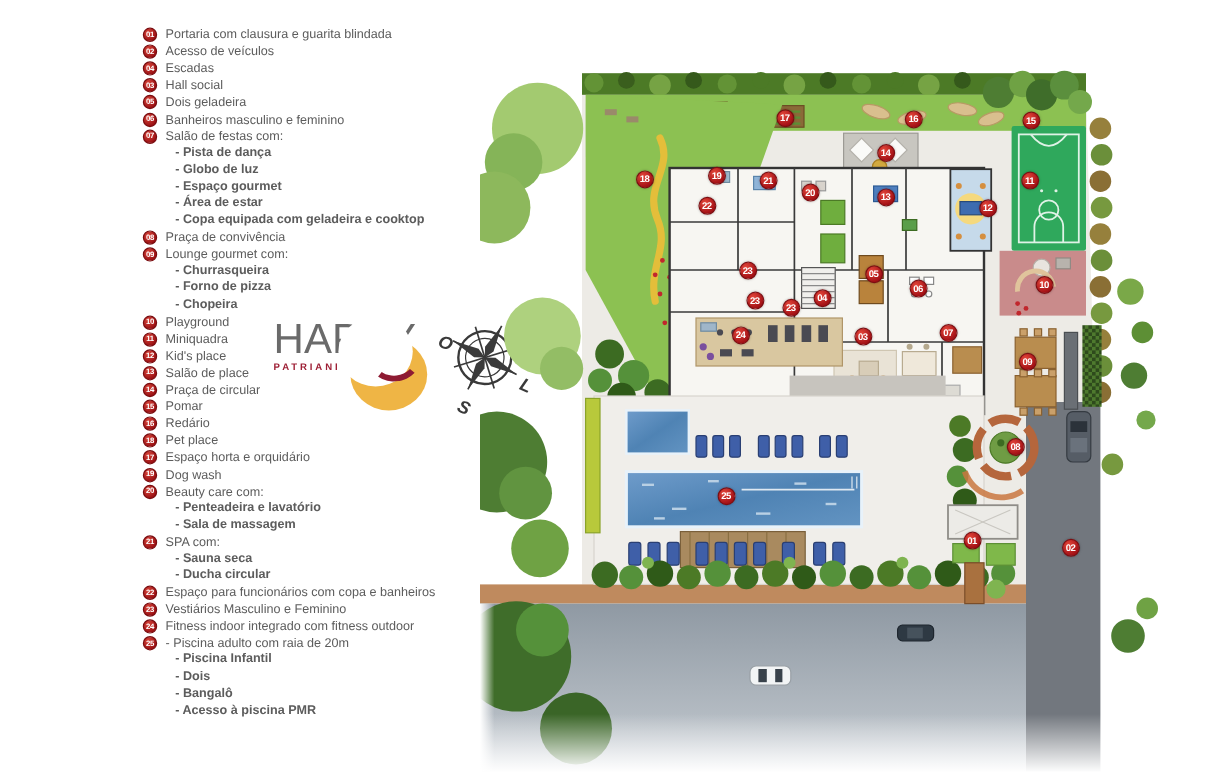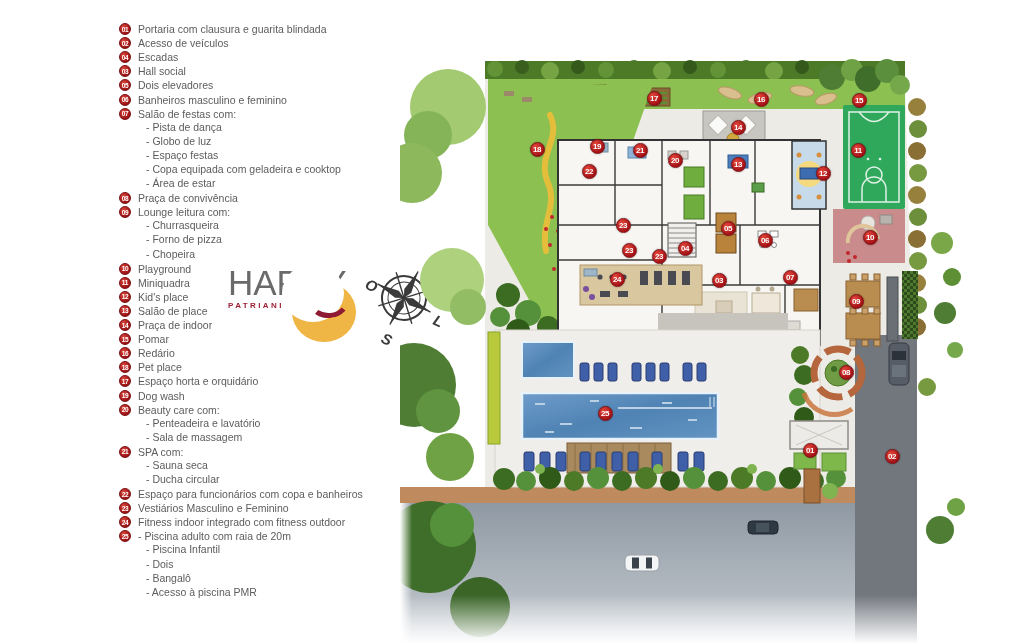--- a/index.html
+++ b/index.html
@@ -5,21 +5,21 @@
 <style>
   html,body{margin:0;padding:0;}
   body{
     width:1024px;height:644px;position:relative;overflow:hidden;
     background:#ffffff;font-family:"Liberation Sans", sans-serif;
     -webkit-font-smoothing:antialiased;
   }
   
   .legend{position:absolute;left:119px;top:21px;width:300px;}
   .legend-item{display:flex;align-items:flex-end;height:14.1px;color:#5c5c5c;font-size:10.5px;white-space:nowrap;}
-  .legend-sub{height:14.1px;line-height:14.1px;padding-left:27px;color:#5c5c5c;font-size:10.5px;white-space:nowrap;}
+  .legend-sub{height:14.1px;line-height:14.1px;padding-left:27px;color:#5c5c5c;font-size:10.5px;white-space:nowrap;font-weight:bold;}
   .badge{
     flex:none;width:12px;height:12px;margin-right:7px;border-radius:50%;
     background:radial-gradient(circle at 35% 30%, #d8453a, #9a1013 75%);
     border:1px solid #7a0d10;color:#fff;font-size:6.5px;font-weight:bold;
     display:flex;align-items:center;justify-content:center;box-sizing:border-box;letter-spacing:-.3px;
   }
   
   .logo{position:absolute;left:228px;top:266px;width:140px;height:75px;}
   .logo-title{font-size:35px;color:#6a6a6a;letter-spacing:0;font-weight:400;line-height:34px;}
   .logo-sub{font-size:8px;font-weight:bold;color:#9e2036;letter-spacing:2.4px;margin-top:1px;}
@@ -58,42 +58,42 @@
       <div class="legend-item">
         <span class="badge">04</span>
         <span>Escadas</span>
       </div>
       <div class="legend-item">
         <span class="badge">03</span>
         <span>Hall social</span>
       </div>
       <div class="legend-item">
         <span class="badge">05</span>
-        <span>Dois elevadores</span>
+        <span>Dois geladeira</span>
       </div>
       <div class="legend-item">
         <span class="badge">06</span>
         <span>Banheiros masculino e feminino</span>
       </div>
       <div class="legend-item">
         <span class="badge">07</span>
         <span>Salão de festas com:</span>
       </div>
       <div class="legend-sub">- Pista de dança</div>
       <div class="legend-sub">- Globo de luz</div>
-      <div class="legend-sub">- Espaço festas</div>
+      <div class="legend-sub">- Espaço gourmet</div>
+      <div class="legend-sub">- Área de estar</div>
       <div class="legend-sub">- Copa equipada com geladeira e cooktop</div>
-      <div class="legend-sub">- Área de estar</div>
       <div class="legend-item">
         <span class="badge">08</span>
         <span>Praça de convivência</span>
       </div>
       <div class="legend-item">
         <span class="badge">09</span>
-        <span>Lounge leitura com:</span>
+        <span>Lounge gourmet com:</span>
       </div>
       <div class="legend-sub">- Churrasqueira</div>
       <div class="legend-sub">- Forno de pizza</div>
       <div class="legend-sub">- Chopeira</div>
       <div class="legend-item">
         <span class="badge">10</span>
         <span>Playground</span>
       </div>
       <div class="legend-item">
         <span class="badge">11</span>
@@ -102,21 +102,21 @@
       <div class="legend-item">
         <span class="badge">12</span>
         <span>Kid's place</span>
       </div>
       <div class="legend-item">
         <span class="badge">13</span>
         <span>Salão de place</span>
       </div>
       <div class="legend-item">
         <span class="badge">14</span>
-        <span>Praça de indoor</span>
+        <span>Praça de circular</span>
       </div>
       <div class="legend-item">
         <span class="badge">15</span>
         <span>Pomar</span>
       </div>
       <div class="legend-item">
         <span class="badge">16</span>
         <span>Redário</span>
       </div>
       <div class="legend-item">

